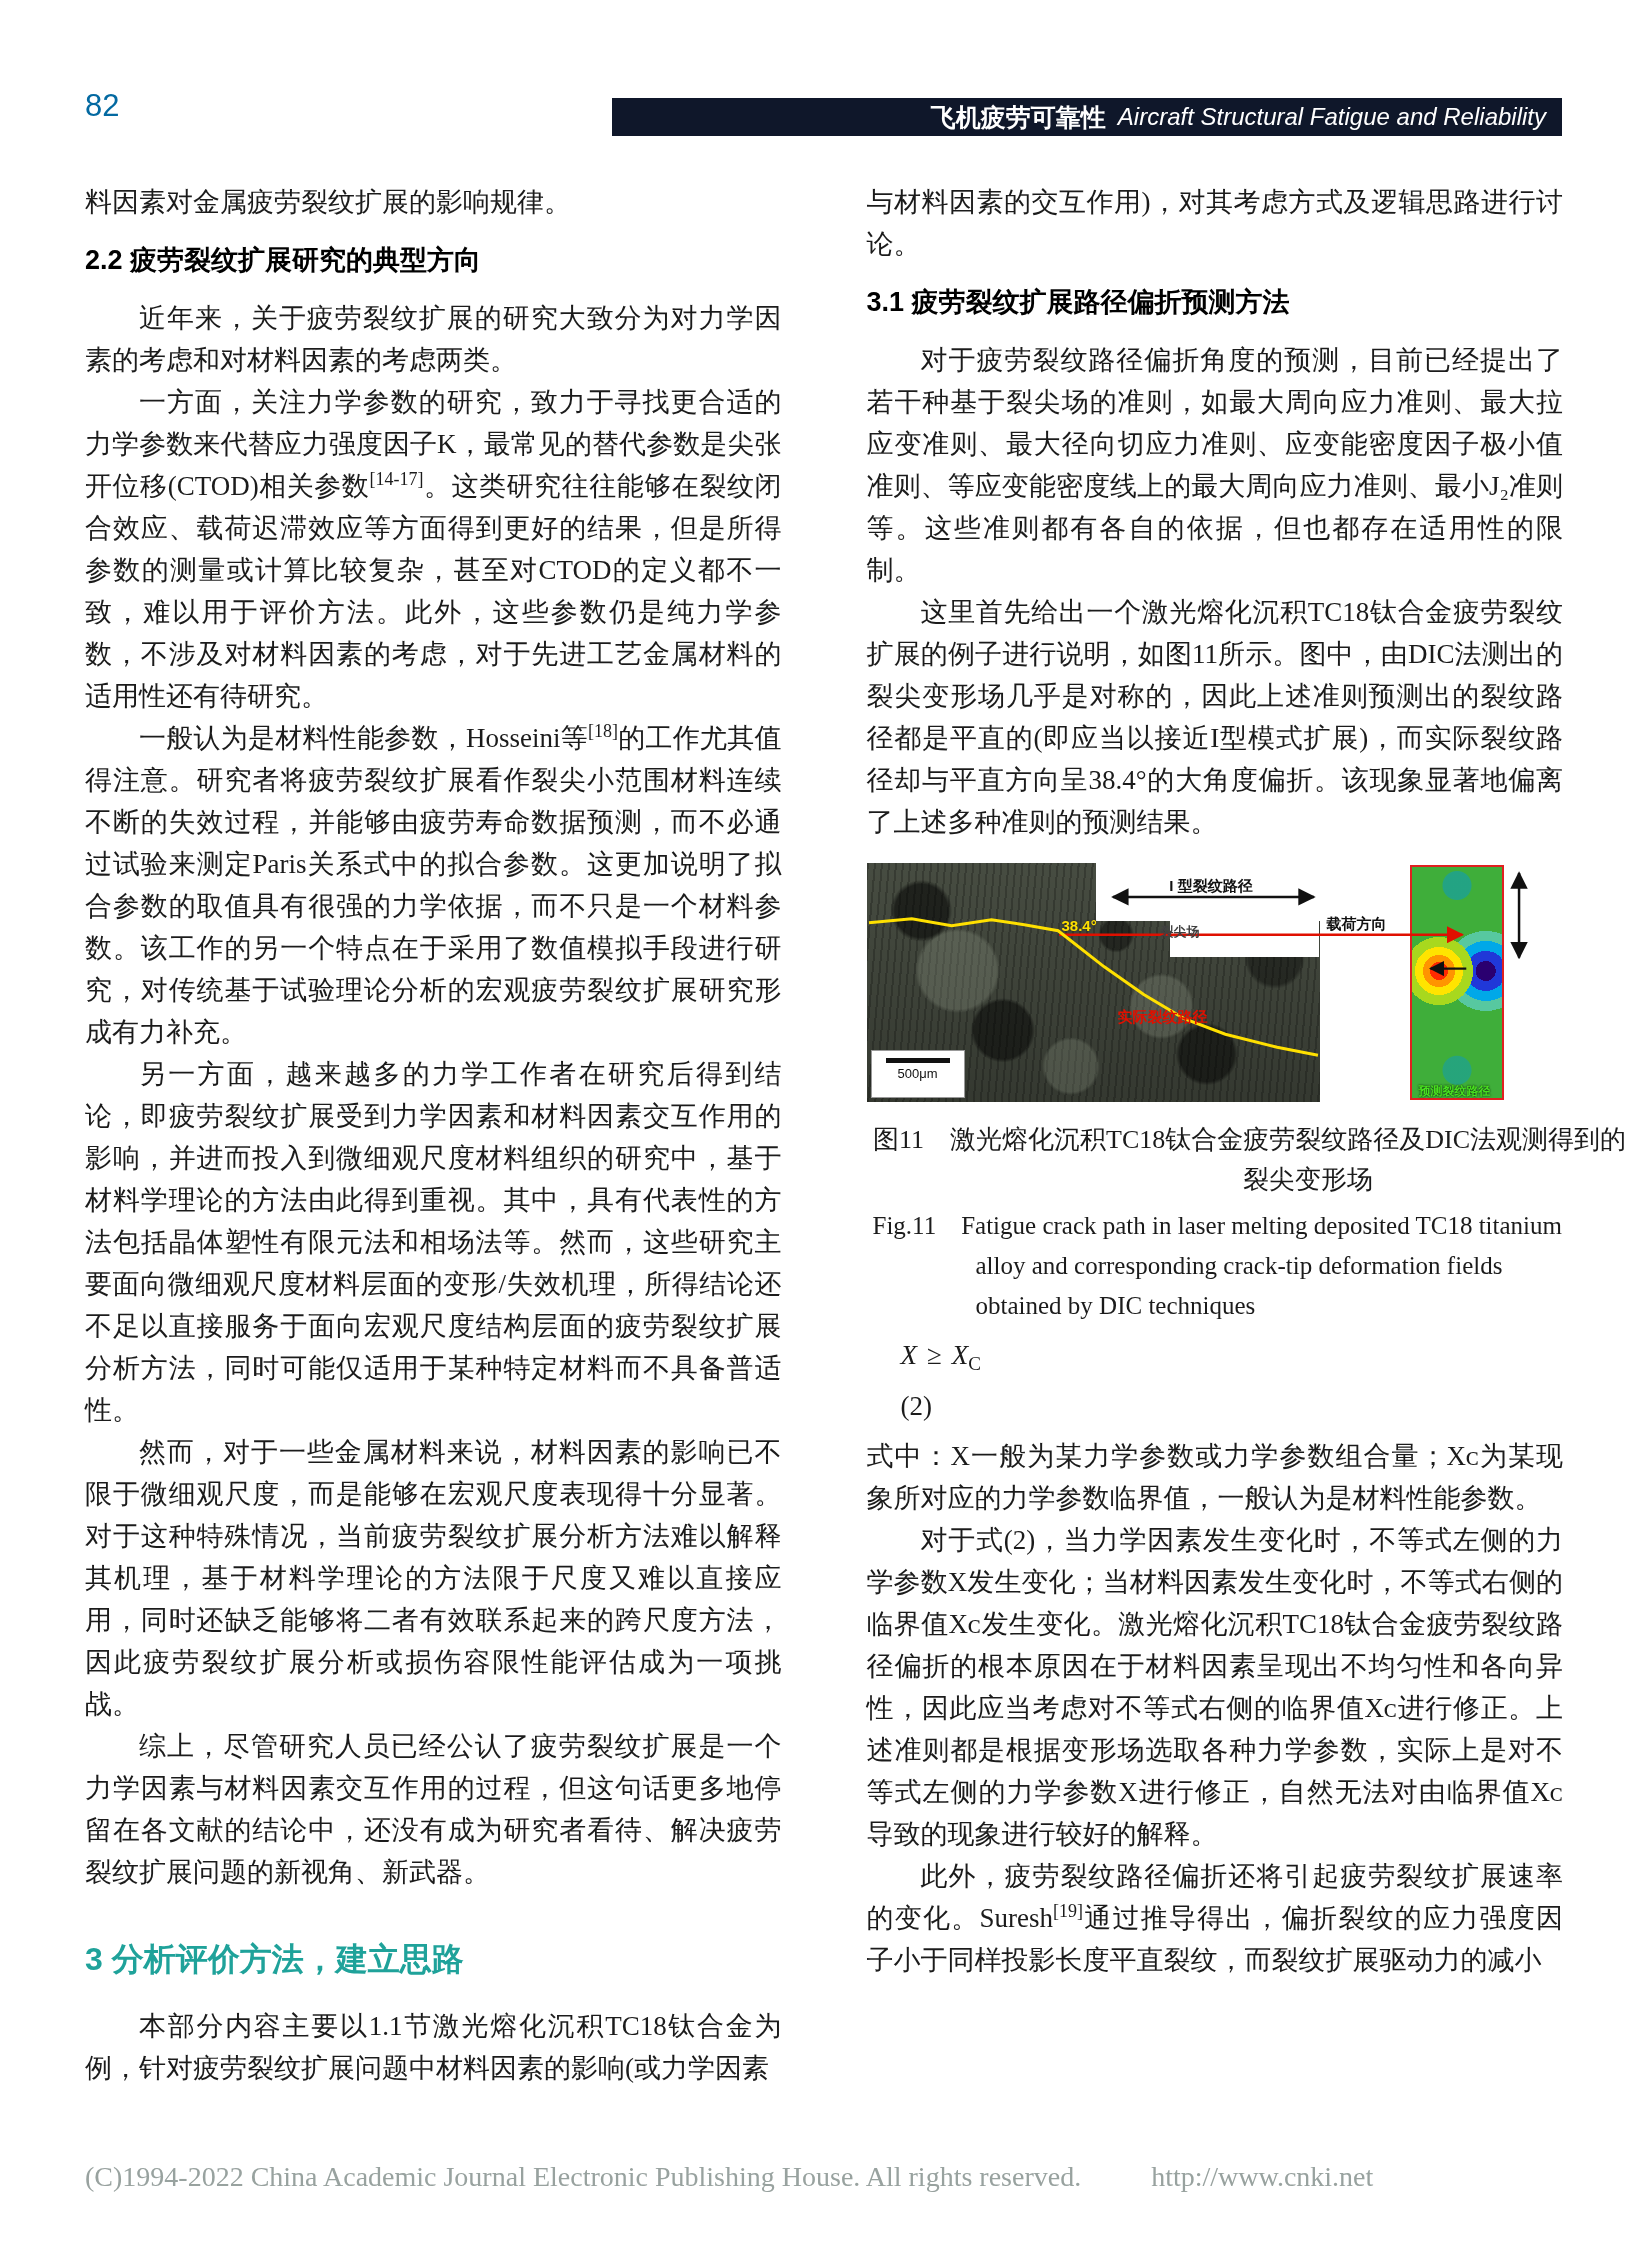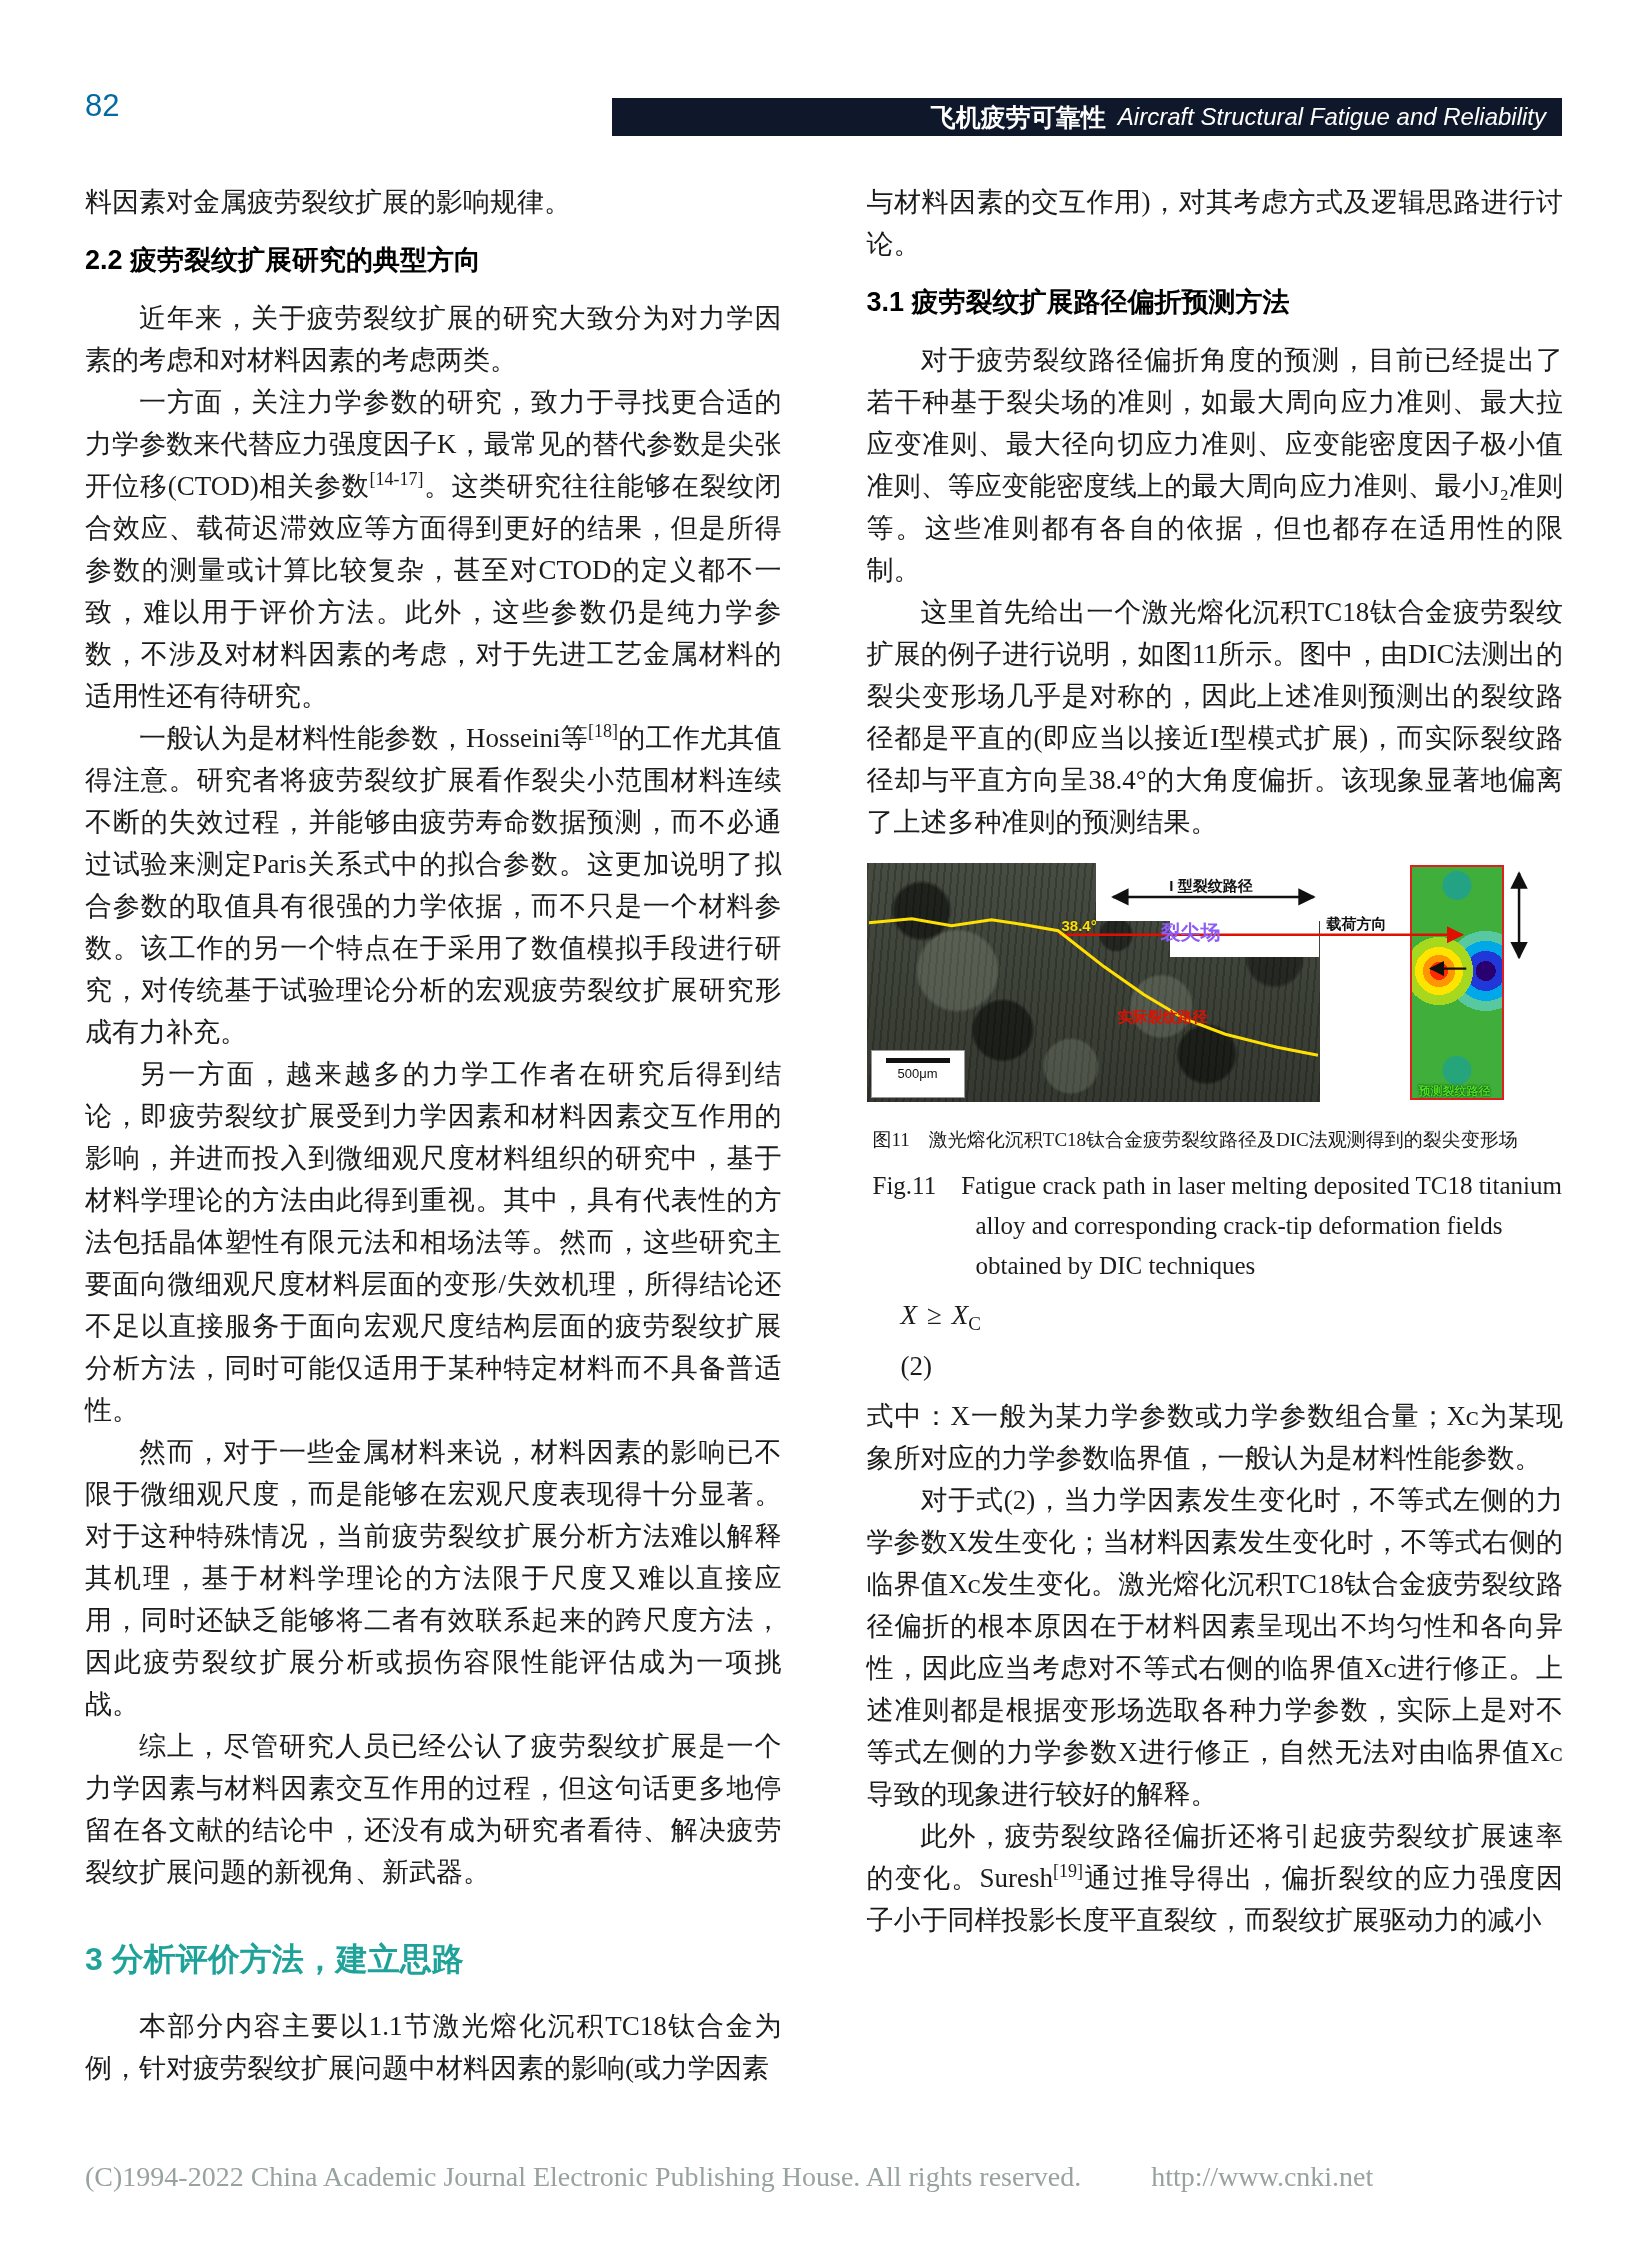--- a/index.html
+++ b/index.html
@@ -45,28 +45,28 @@
     background-image:
       radial-gradient(circle at 30% 45%, #ffffff 0 2px, #ff2a00 2px 9px, #ff9500 9px 16px, #ffe400 16px 24px, #a8d81e 24px 34px, transparent 34px),
       radial-gradient(circle at 82% 45%, #2a0070 0 10px, #2038d8 10px 20px, #00a8e8 20px 30px, #57c8a0 30px 40px, transparent 40px),
       radial-gradient(circle at 50% 8%, rgba(0,150,220,.45) 0 14px, transparent 15px),
       radial-gradient(circle at 50% 88%, rgba(0,150,220,.4) 0 14px, transparent 15px);}
   .fig-svg{position:absolute;left:0;top:0;width:662px;height:239px;z-index:4;}
   .lbl{position:absolute;z-index:5;white-space:nowrap;font-family:"Liberation Sans",sans-serif;}
   .lbl-mode1{left:239px;top:2px;width:211px;text-align:center;font-weight:600;font-size:15px;color:#111;}
   .lbl-load{left:460px;top:40px;font-weight:600;font-size:15px;color:#111;}
   .lbl-angle{left:195px;top:42px;font-weight:bold;font-size:15px;color:#ffe000;text-shadow:0 0 2px #222;}
-  .lbl-tip{left:294px;top:48px;font-weight:bold;font-size:20px;color:#8b5cf6;}
+  .lbl-tip{left:294px;top:48px;font-weight:bold;font-size:13px;color:#404040;}
   .lbl-actual{left:251px;top:133px;font-weight:bold;font-size:15px;color:#e01000;}
   .lbl-pred{left:541px;top:207px;width:94px;text-align:center;font-weight:bold;font-size:12px;color:#48e020;text-shadow:0 0 2px #000;}
   .scale-chip{position:absolute;left:4px;top:187px;width:92px;height:46px;background:#fff;border:1px solid #999;z-index:5;}
   .scale-line{width:64px;height:5px;background:#111;margin:7px auto 3px;}
   .scale-text{text-align:center;font:13px "Liberation Sans",sans-serif;color:#111;}
 
-  .cap-cn{margin:18px 0 0 6px;width:637px;font-size:19px;line-height:40px;padding-left:117px;text-indent:-117px;text-align:left;}
+  .cap-cn{margin:18px 0 0 6px;width:637px;font-size:26px;line-height:40px;padding-left:117px;text-indent:-117px;text-align:center;}
   .cap-en{margin:6px 0 0 6px;width:617px;font-size:25px;line-height:40px;padding-left:103px;text-indent:-103px;text-align:left;}
 
   
   .equation{display:flex;justify-content:space-between;align-items:baseline;margin:8px 0;font-size:27px;flex-direction:column;}
   .eq-body{margin-left:34px;font-family:"Liberation Serif",serif;}
   .eq-body i{font-style:italic;}
   .eq-rel{margin:0 10px;}
   .eq-body sub{font-size:19px;}
   .eq-num{font-size:27px;}
 

